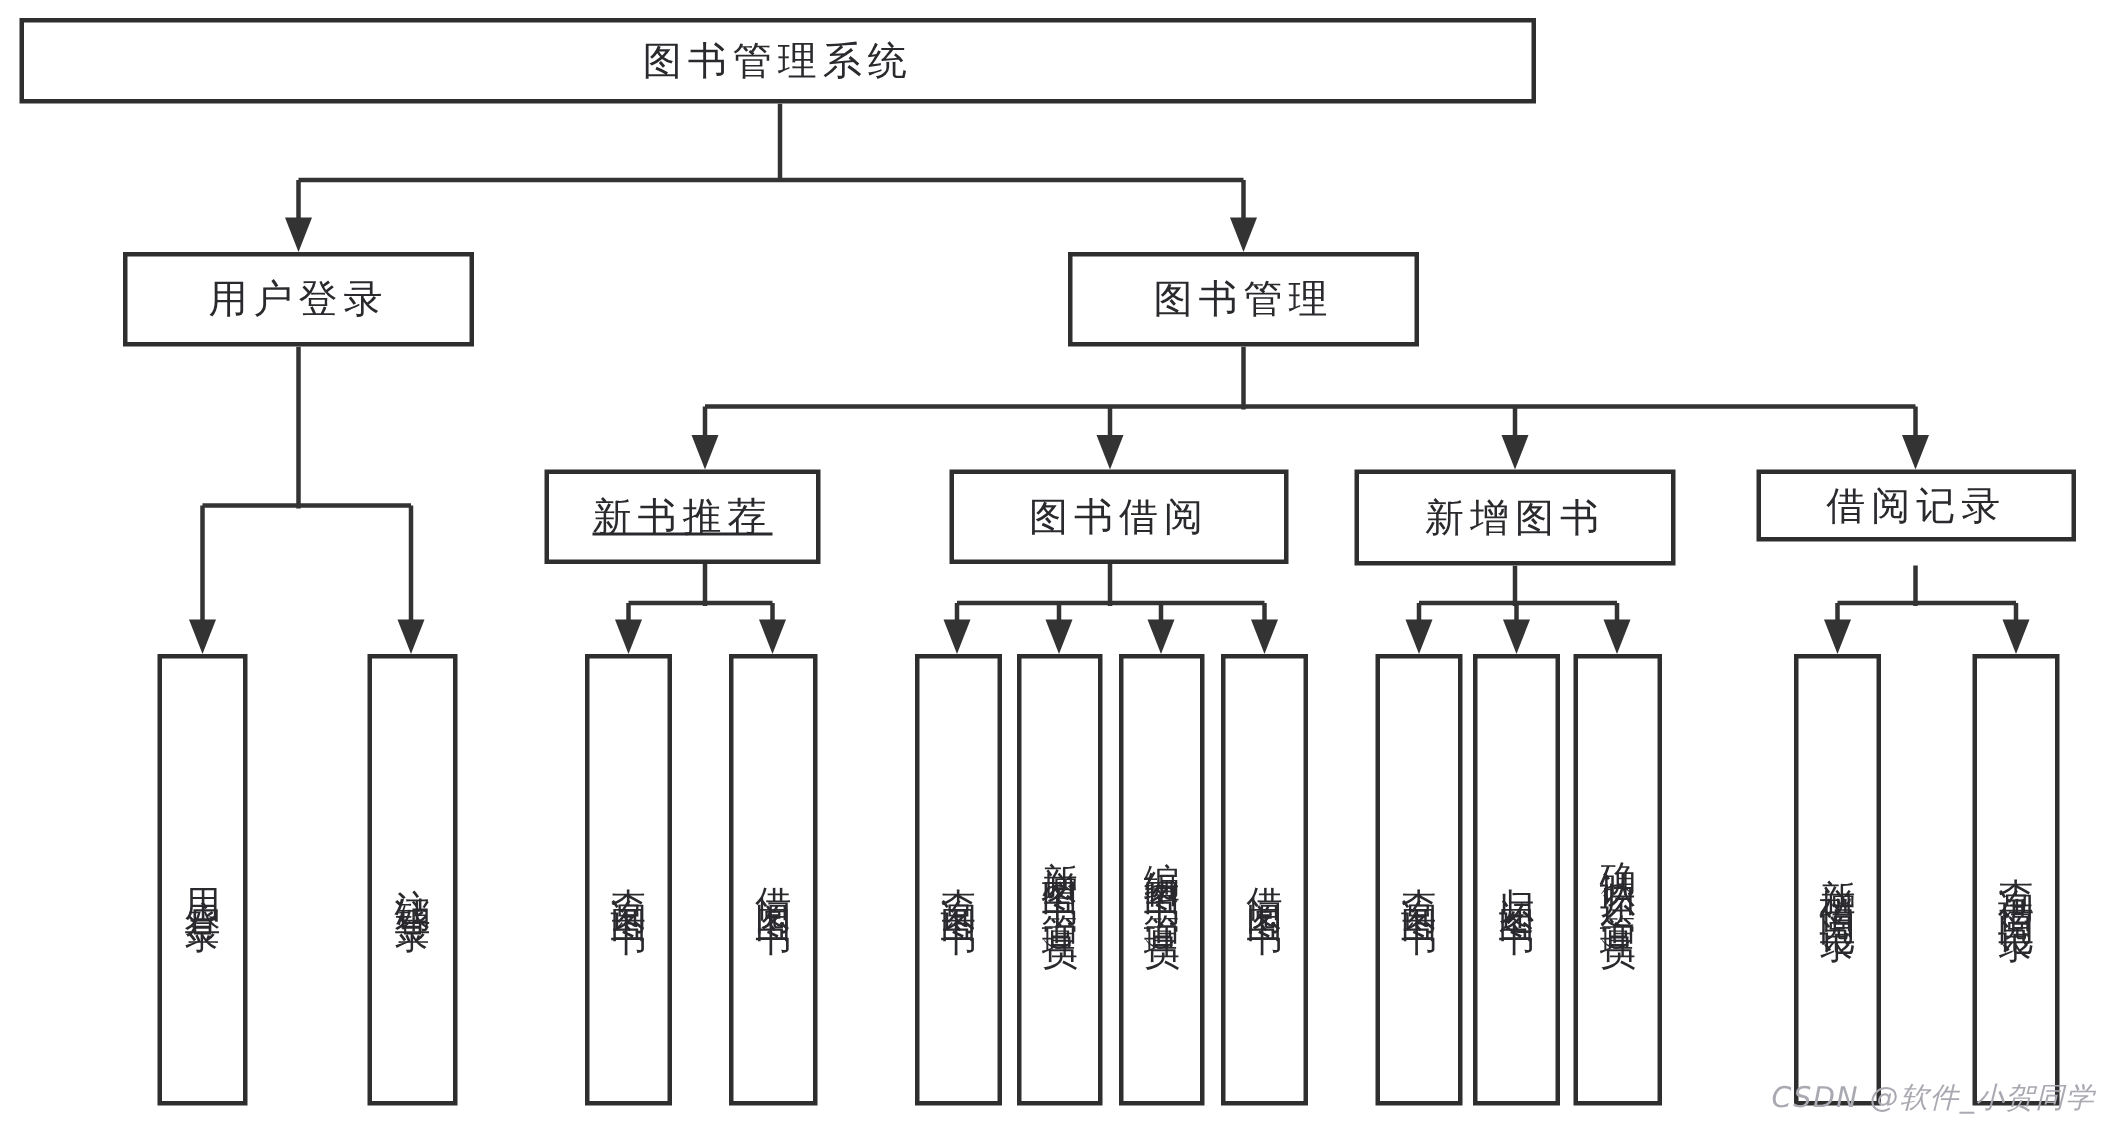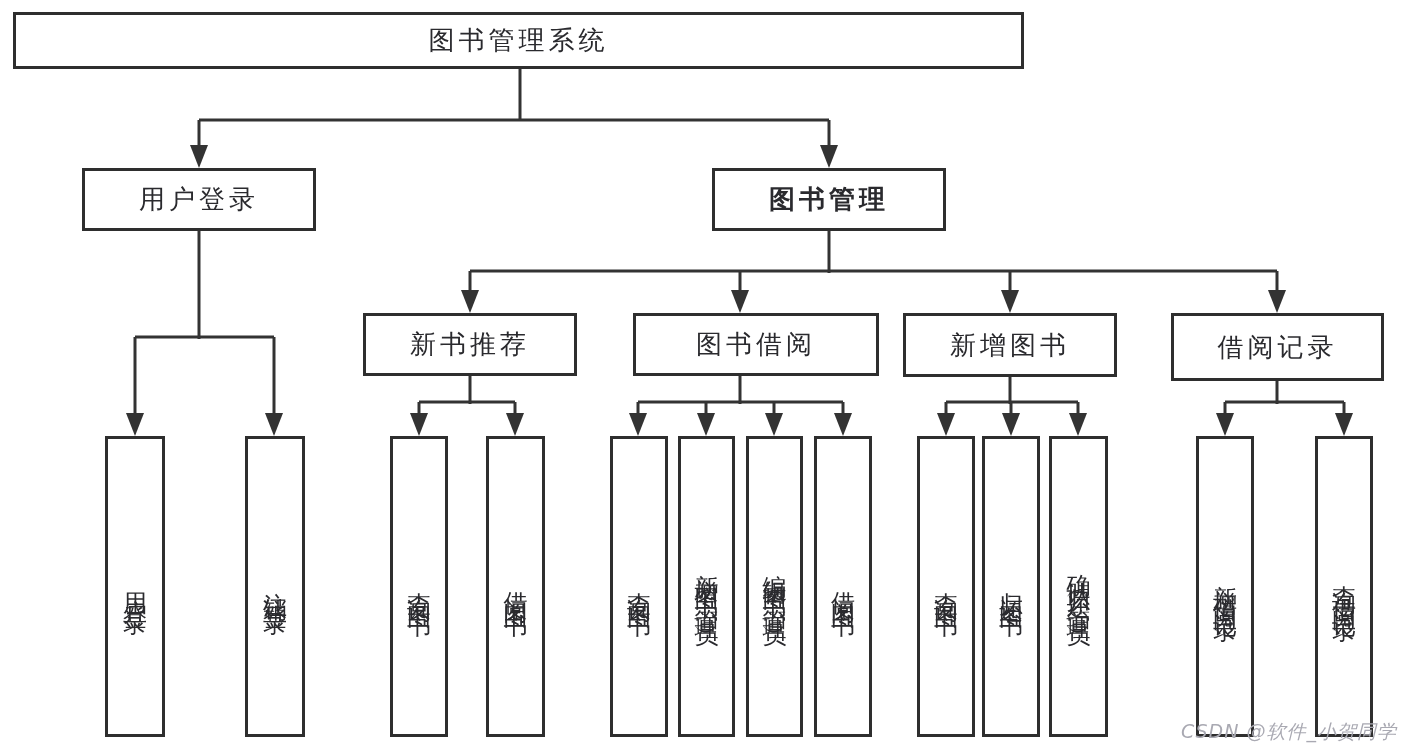--- a/index.html
+++ b/index.html
@@ -35,25 +35,25 @@
     writing-mode: vertical-rl;
     text-orientation: mixed;
     font-size: 24px;
     letter-spacing: 7px;
     white-space: normal;
     line-height: 1;
   }
   
   .n-root           { left: 13px;   top: 12px;  width: 1011px; height: 57px; }
   .n-user-login     { left: 82px;   top: 168px; width: 234px;  height: 63px; }
-  .n-book-mgmt      { left: 712px;  top: 168px; width: 234px;  height: 63px; font-weight: bold; }
-  .n-new-book-rec   { left: 363px;  top: 313px; width: 214px;  height: 63px; }
-  .n-book-borrow    { left: 633px;  top: 313px; width: 246px;  height: 63px; }
+  .n-book-mgmt      { left: 712px;  top: 168px; width: 234px;  height: 63px; }
+  .n-new-book-rec   { left: 363px;  top: 313px; width: 184px;  height: 63px; text-decoration: underline; }
+  .n-book-borrow    { left: 633px;  top: 313px; width: 226px;  height: 63px; }
   .n-current-borrow { left: 903px;  top: 313px; width: 214px;  height: 64px; }
-  .n-borrow-record  { left: 1171px; top: 313px; width: 213px;  height: 68px; }
+  .n-borrow-record  { left: 1171px; top: 313px; width: 213px;  height: 48px; }
 
   .l-g1-0 { left: 105px;  top: 436px; width: 60px; height: 301px; }
   .l-g1-1 { left: 245px;  top: 436px; width: 60px; height: 301px; }
   .l-g2-0 { left: 390px;  top: 436px; width: 58px; height: 301px; }
   .l-g2-1 { left: 486px;  top: 436px; width: 59px; height: 301px; }
   .l-g3-0 { left: 610px;  top: 436px; width: 58px; height: 301px; }
   .l-g3-1 { left: 678px;  top: 436px; width: 57px; height: 301px; }
   .l-g3-2 { left: 746px;  top: 436px; width: 57px; height: 301px; }
   .l-g3-3 { left: 814px;  top: 436px; width: 58px; height: 301px; }
   .l-g4-0 { left: 917px;  top: 436px; width: 58px; height: 301px; }

